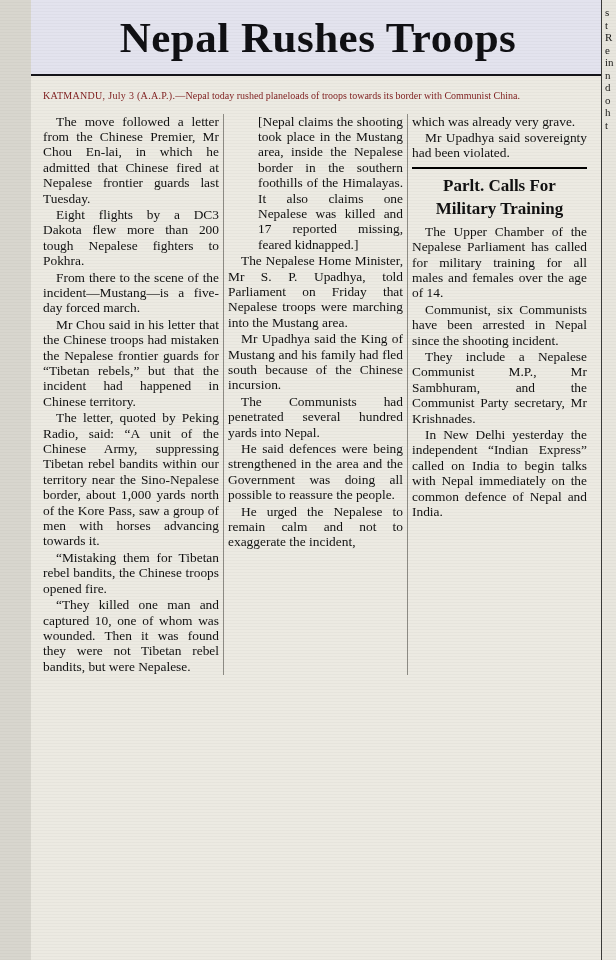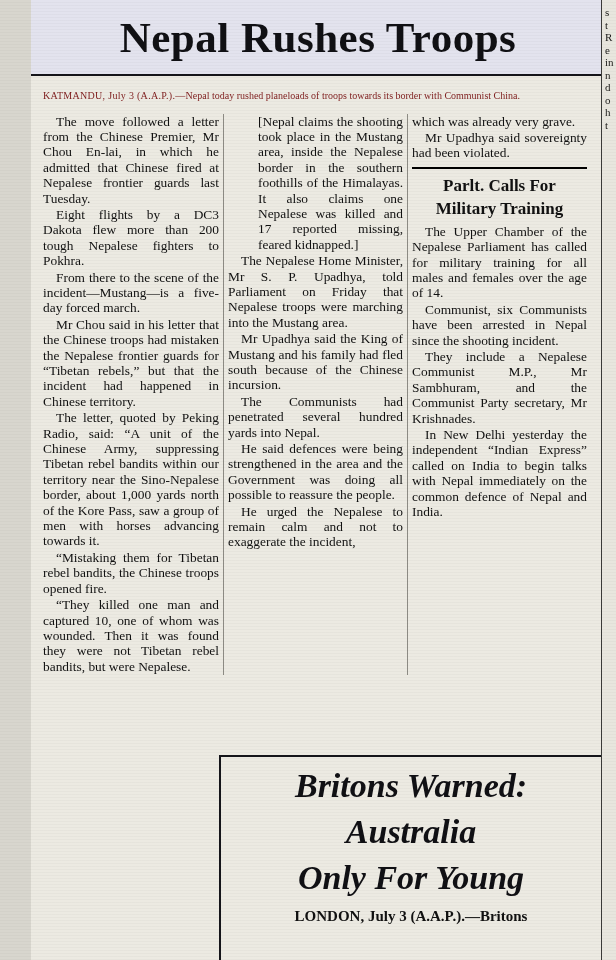--- a/index.html
+++ b/index.html
@@ -235,28 +235,20 @@
         <p>Mr Upadhya said sovereignty had been violated.</p>
         <div class="subhead">Parlt. Calls For Military Training</div>
         <p>The Upper Chamber of the Nepalese Parliament has called for military training for all males and females over the age of 14.</p>
         <p>Communist, six Communists have been arrested in Nepal since the shooting incident.</p>
         <p>They include a Nepalese Communist M.P., Mr Sambhuram, and the Communist Party secretary, Mr Krishnades.</p>
         <p>In New Delhi yesterday the independent “Indian Express” called on India to begin talks with Nepal immediately on the common defence of Nepal and India.</p>
       </div>
 
     </div>
 
-    <div class="bottom-wrap">
-      <div class="bottom-box">
-        <div class="headline2">Britons Warned:</div>
-        <div class="headline2">Australia</div>
-        <div class="headline2">Only For Young</div>
-        <div class="bottom-lede">LONDON, July 3 (A.A.P.).—Britons</div>
-      </div>
-    </div>
 
   </div>
 
   <div class="right-sliver">
     <div class="sliver-text">
       <div>s</div>
       <div>t</div>
       <div>R</div>
       <div>e</div>
       <div>in</div>

